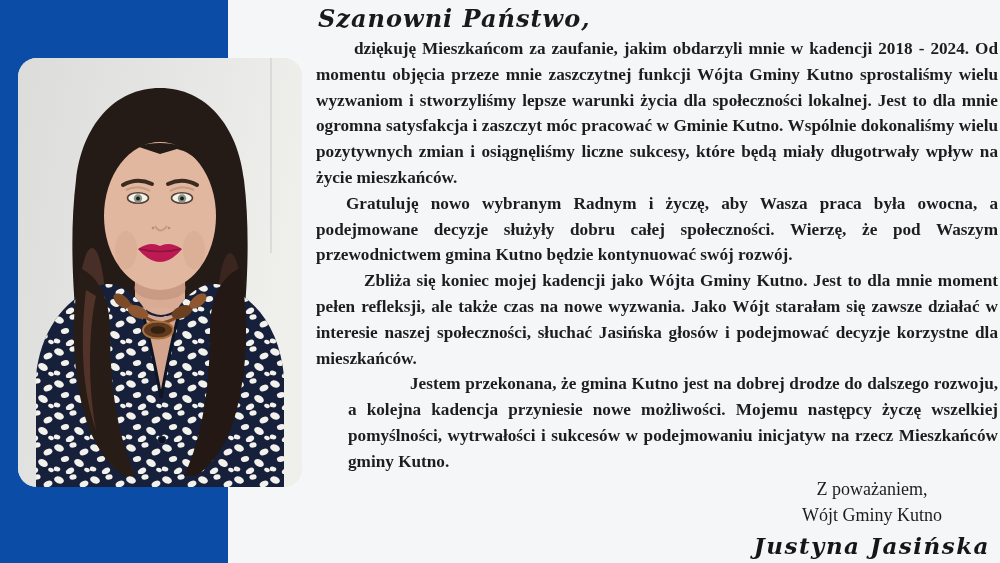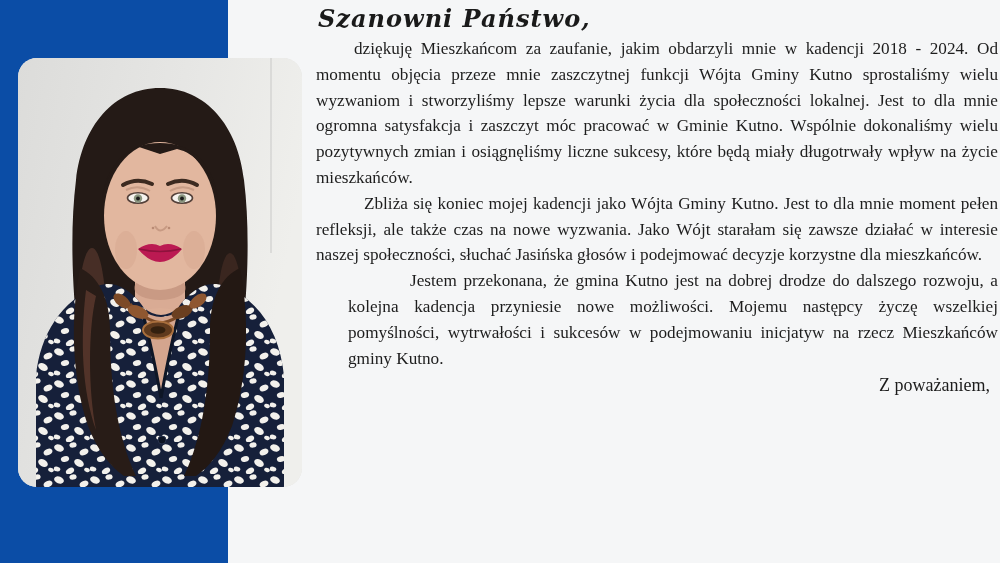--- a/index.html
+++ b/index.html
@@ -45,20 +45,21 @@
     letter-spacing: 1px;
     line-height: 32px;
     margin: 0 0 1px 2px;
     color: #1a1a1a;
   }
   .para {
     font-size: 17.2px;
     line-height: 25.8px;
     text-align: justify;
     color: #1d1d1d;
+    font-weight: bold;
   }
   .para.p1 { text-indent: 38px; }
   .para.p2 { text-indent: 30px; }
   .para.p3 { text-indent: 48px; }
   .para.p4 { text-indent: 62px; margin-left: 32px; }
 
   .closing {
     width: max-content;
     margin: 1px 8px 0 auto;
     text-align: center;
@@ -163,21 +164,24 @@
       <ellipse cx="140" cy="272" rx="15" ry="8.5" fill="#5f3a1e" stroke="#a96f3d" stroke-width="2"></ellipse>
       <ellipse cx="140" cy="272" rx="7.5" ry="3.8" fill="#33200f"></ellipse>
       <ellipse cx="164" cy="254" rx="11" ry="6" fill="#6b3f20" transform="rotate(-22 164 254)"></ellipse>
       <ellipse cx="180" cy="243" rx="10" ry="5.5" fill="#8f5730" transform="rotate(-38 180 243)"></ellipse>
     </svg>
   </div>
 
   <div class="letter">
     <div class="greeting">Szanowni Państwo,</div>
     <p class="para p1">dziękuję Mieszkańcom za zaufanie, jakim obdarzyli mnie w kadencji 2018 - 2024. Od momentu objęcia przeze mnie zaszczytnej funkcji Wójta Gminy Kutno sprostaliśmy wielu wyzwaniom i stworzyliśmy lepsze warunki życia dla społeczności lokalnej. Jest to dla mnie ogromna satysfakcja i zaszczyt móc pracować w Gminie Kutno. Wspólnie dokonaliśmy wielu pozytywnych zmian i osiągnęliśmy liczne sukcesy, które będą miały długotrwały wpływ na życie mieszkańców.</p>
+    <p class="para p2">Gratuluję nowo wybranym Radnym i życzę, aby Wasza praca była owocna, a podejmowane decyzje służyły dobru całej społeczności. Wierzę, że pod Waszym przewodnictwem gmina Kutno będzie kontynuować swój rozwój.</p>
     <p class="para p3">Zbliża się koniec mojej kadencji jako Wójta Gminy Kutno. Jest to dla mnie moment pełen refleksji, ale także czas na nowe wyzwania. Jako Wójt starałam się zawsze działać w interesie naszej społeczności, słuchać Jasińska głosów i podejmować decyzje korzystne dla mieszkańców.</p>
     <p class="para p4">Jestem przekonana, że gmina Kutno jest na dobrej drodze do dalszego rozwoju, a kolejna kadencja przyniesie nowe możliwości. Mojemu następcy życzę wszelkiej pomyślności, wytrwałości i sukcesów w podejmowaniu inicjatyw na rzecz Mieszkańców gminy Kutno.</p>
 
     <div class="closing">
       <div class="salutation">Z poważaniem,</div>
+      <div class="title">Wójt Gminy Kutno</div>
+      <div class="signature">Justyna Jasińska</div>
     </div>
   </div>
 
 </div>
 
 </body></html>

